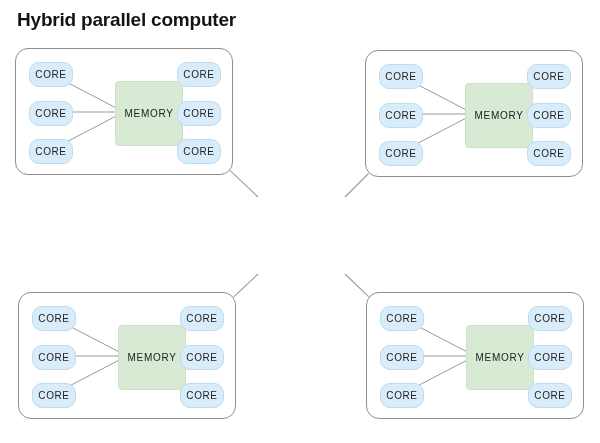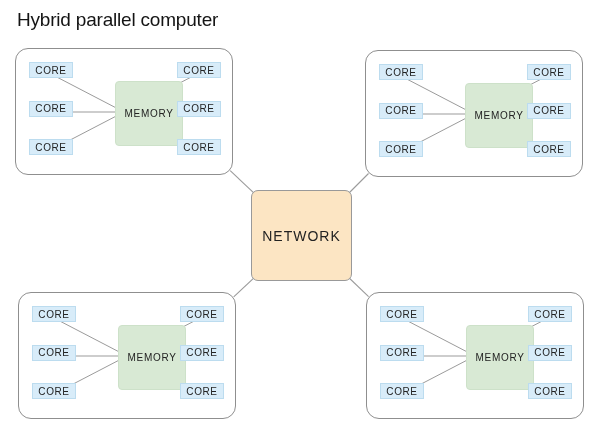--- a/index.html
+++ b/index.html
@@ -10,21 +10,21 @@
     background: #ffffff;
     font-family: "Liberation Sans", sans-serif;
     overflow: hidden;
   }
   .title {
     position: absolute;
     left: 17px;
     top: 9px;
     margin: 0;
     font-size: 19px;
-    font-weight: 400;
+    font-weight: 700;
     letter-spacing: -0.2px;
     color: #141414;
   }
   .cluster {
     position: absolute;
     width: 218px;
     height: 127px;
     background: #ffffff;
     border: 1.4px solid #8f8f8f;
     border-radius: 13px;
@@ -33,24 +33,24 @@
   .lines {
     position: absolute;
     left: 0; top: 0;
     z-index: 2;
     pointer-events: none;
   }
   .core {
     position: absolute;
     z-index: 5;
     width: 44px;
-    height: 16px;
+    height: 25px;
     background: #d8ecf9;
     border: 1px solid #bcdcef;
-    border-radius: 0;
+    border-radius: 10px;
     box-sizing: border-box;
     display: flex;
     align-items: center;
     justify-content: center;
     font-size: 10px;
     letter-spacing: 0.6px;
     color: #222222;
   }
   .core.left  { left: 13px; }
   .core.right { left: 161px; }
@@ -179,15 +179,14 @@
       <line x1="549" y1="394.5" x2="475" y2="356"></line>
     </g>
     <g stroke="#9b9b9b" stroke-width="1.1">
       <line x1="230.2" y1="170.7" x2="258" y2="197"></line>
       <line x1="368.5" y1="173.5" x2="345" y2="197"></line>
       <line x1="233.7" y1="296.9" x2="258" y2="274"></line>
       <line x1="368.6" y1="296.6" x2="345" y2="274"></line>
     </g>
   </svg>
 
-  <div class="network">NETWORK</div>
 
 </div>
 
 </body></html>

